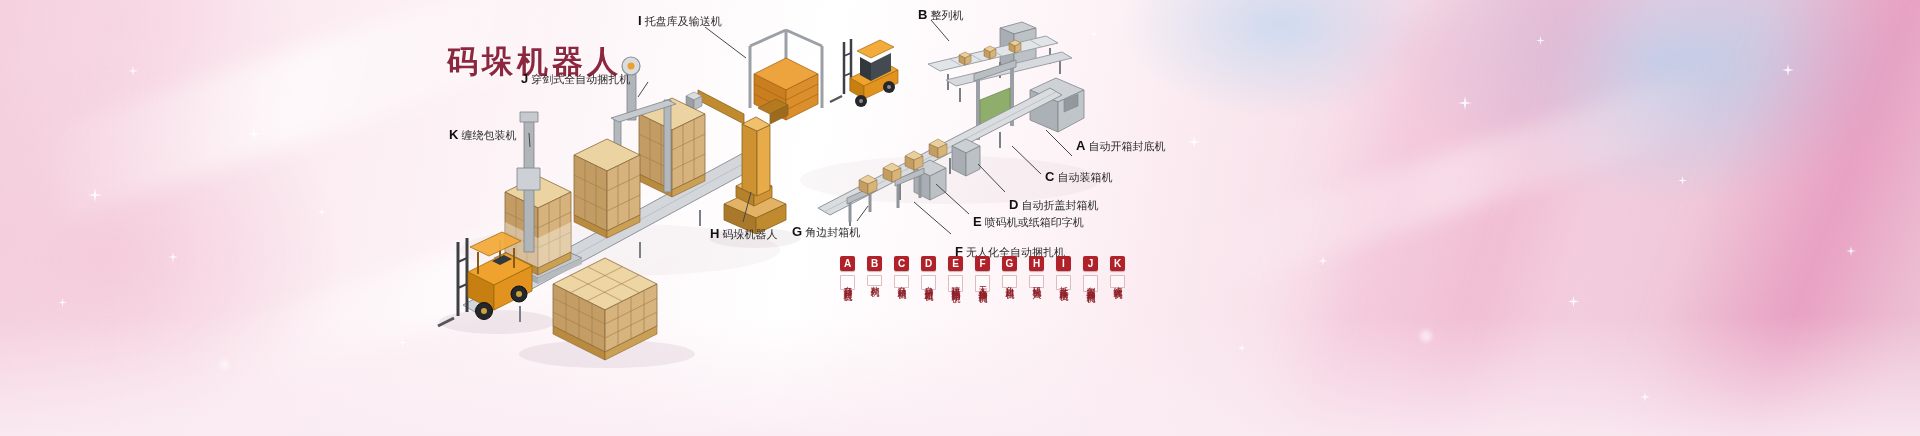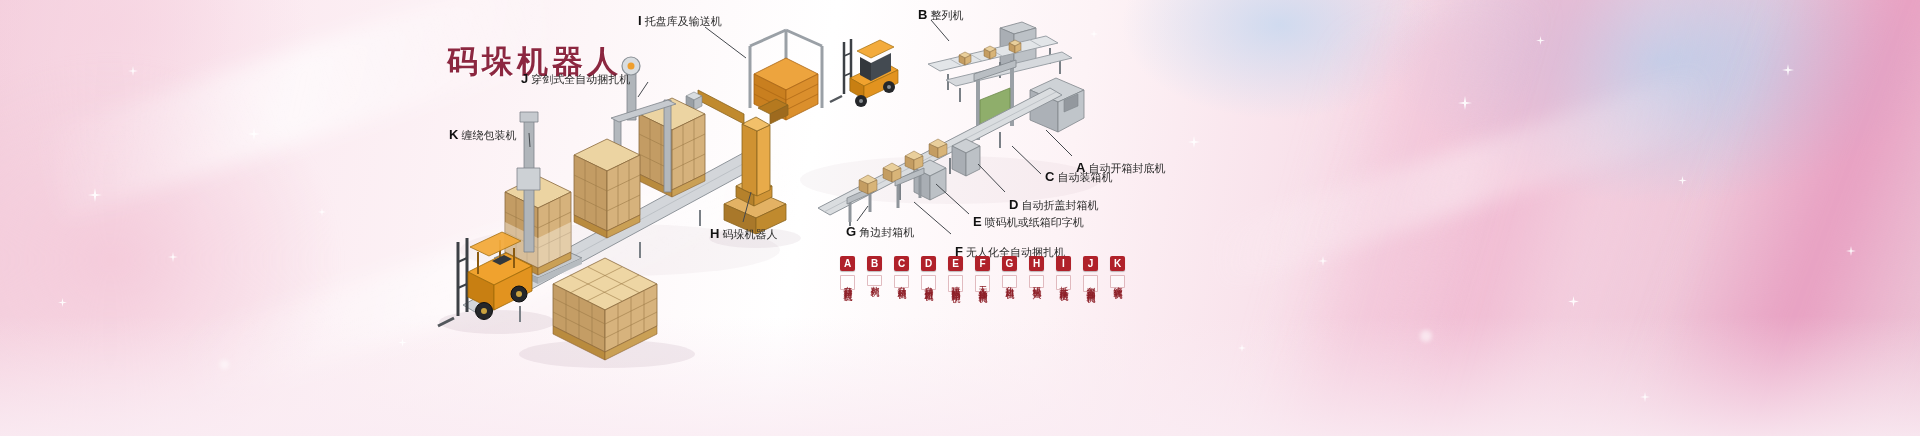--- a/index.html
+++ b/index.html
@@ -383,39 +383,39 @@
       <line x1="857" y1="221" x2="868" y2="206"></line>
       <line x1="743" y1="222" x2="751" y2="192"></line>
       <line x1="705" y1="27" x2="746" y2="58"></line>
       <line x1="648" y1="82" x2="638" y2="97"></line>
       <line x1="529" y1="133" x2="530" y2="147"></line>
     </g>
   </svg>
 
   <h1 class="title">码垛机器人</h1>
 
-  <div class="plabel" style="left:1076px;top:158px">
+  <div class="plabel" style="left:1076px;top:136px">
     <span class="pl-letter">A</span><span class="pl-text">自动开箱封底机</span>
   </div>
   <div class="plabel" style="left:918px;top:5px">
     <span class="pl-letter">B</span><span class="pl-text">整列机</span>
   </div>
   <div class="plabel" style="left:1045px;top:167px">
     <span class="pl-letter">C</span><span class="pl-text">自动装箱机</span>
   </div>
   <div class="plabel" style="left:1009px;top:195px">
     <span class="pl-letter">D</span><span class="pl-text">自动折盖封箱机</span>
   </div>
   <div class="plabel" style="left:973px;top:212px">
     <span class="pl-letter">E</span><span class="pl-text">喷码机或纸箱印字机</span>
   </div>
   <div class="plabel" style="left:955px;top:242px">
     <span class="pl-letter">F</span><span class="pl-text">无人化全自动捆扎机</span>
   </div>
-  <div class="plabel" style="left:846px;top:222px">
+  <div class="plabel" style="left:792px;top:222px">
     <span class="pl-letter">G</span><span class="pl-text">角边封箱机</span>
   </div>
   <div class="plabel" style="left:710px;top:224px">
     <span class="pl-letter">H</span><span class="pl-text">码垛机器人</span>
   </div>
   <div class="plabel" style="left:638px;top:11px">
     <span class="pl-letter">I</span><span class="pl-text">托盘库及输送机</span>
   </div>
   <div class="plabel" style="left:521px;top:69px">
     <span class="pl-letter">J</span><span class="pl-text">穿剑式全自动捆扎机</span>

